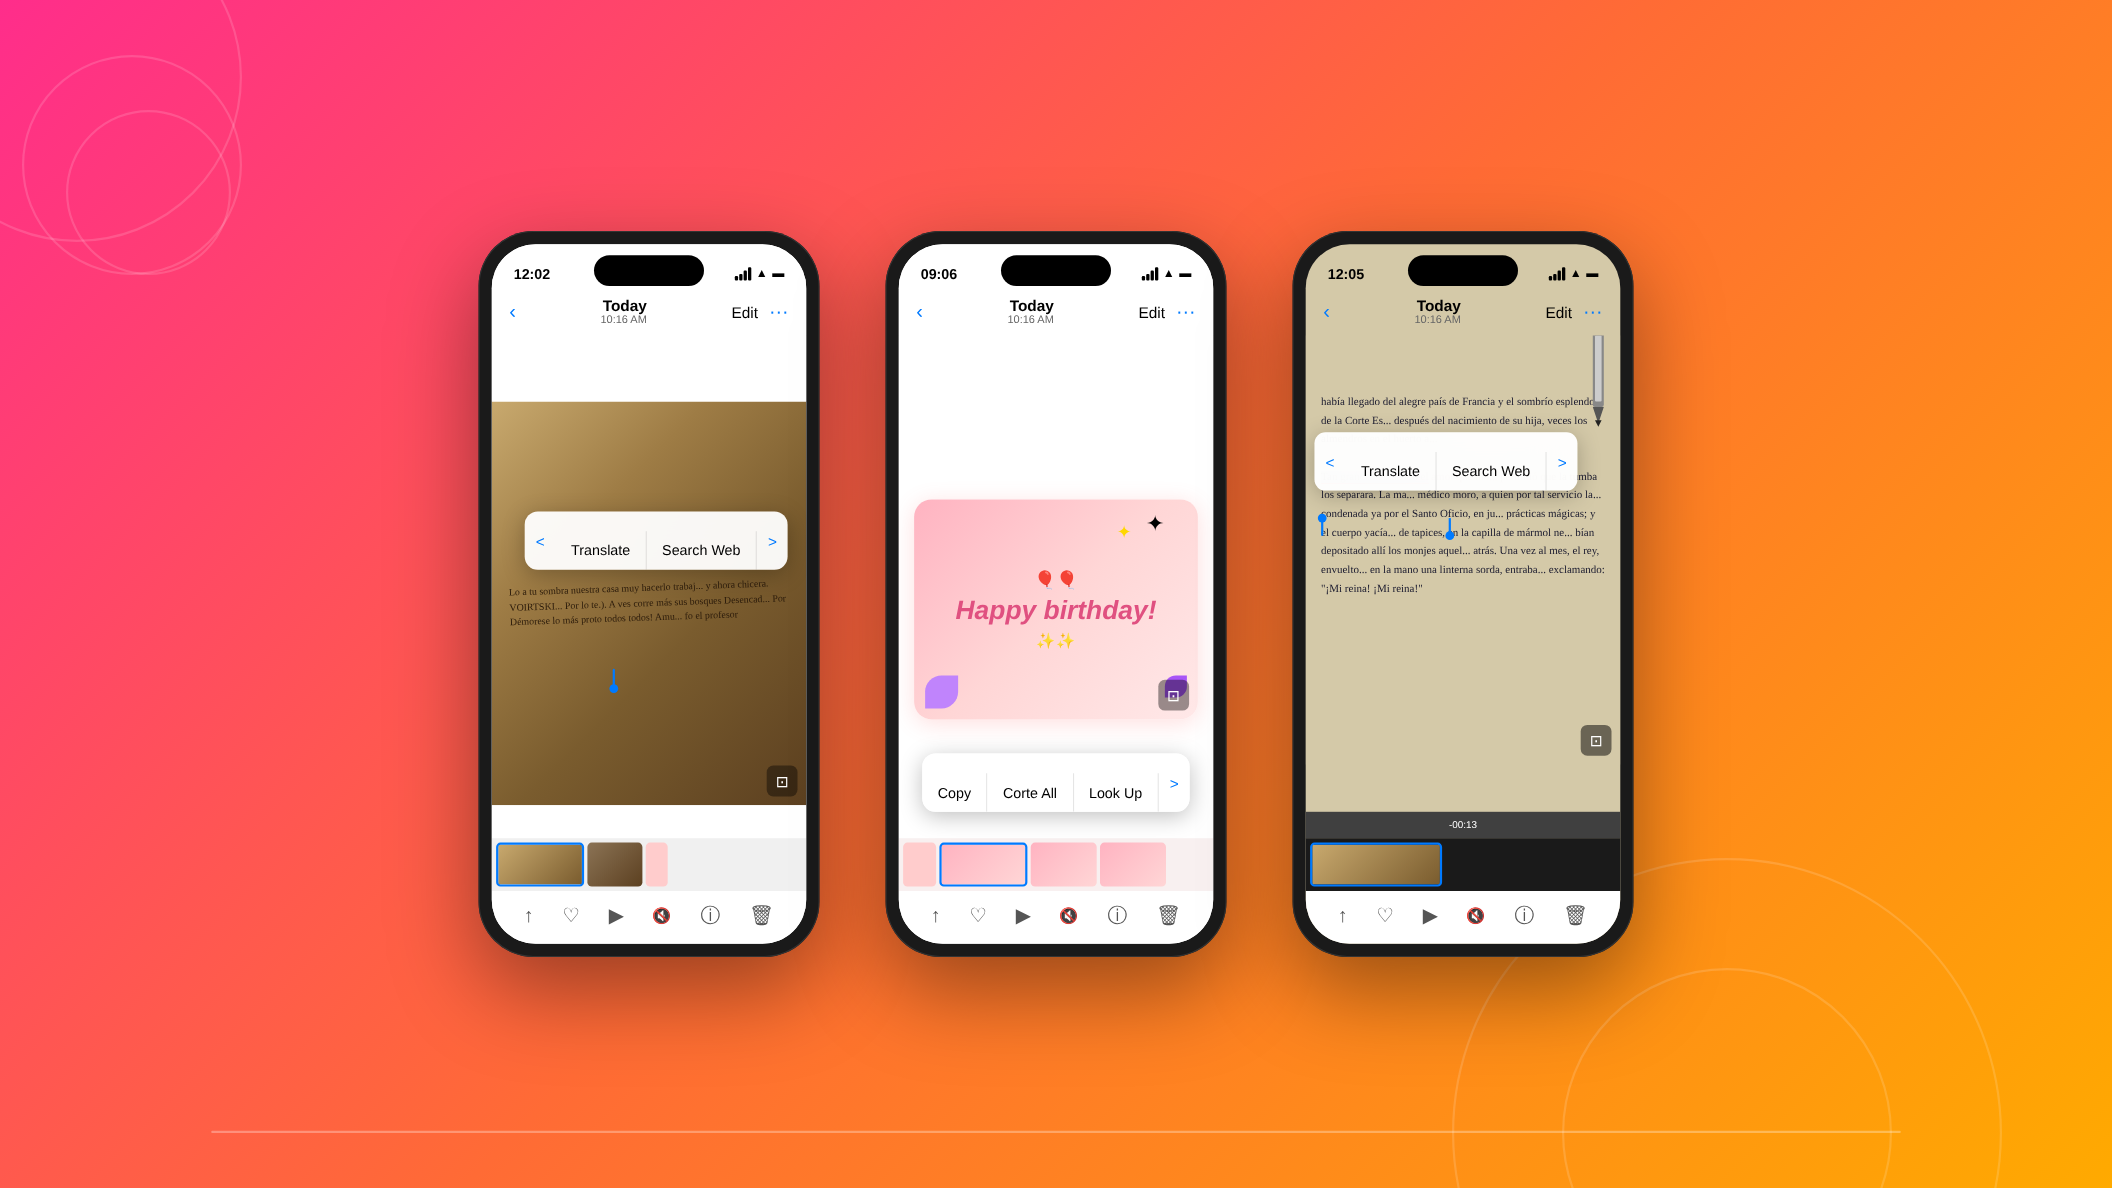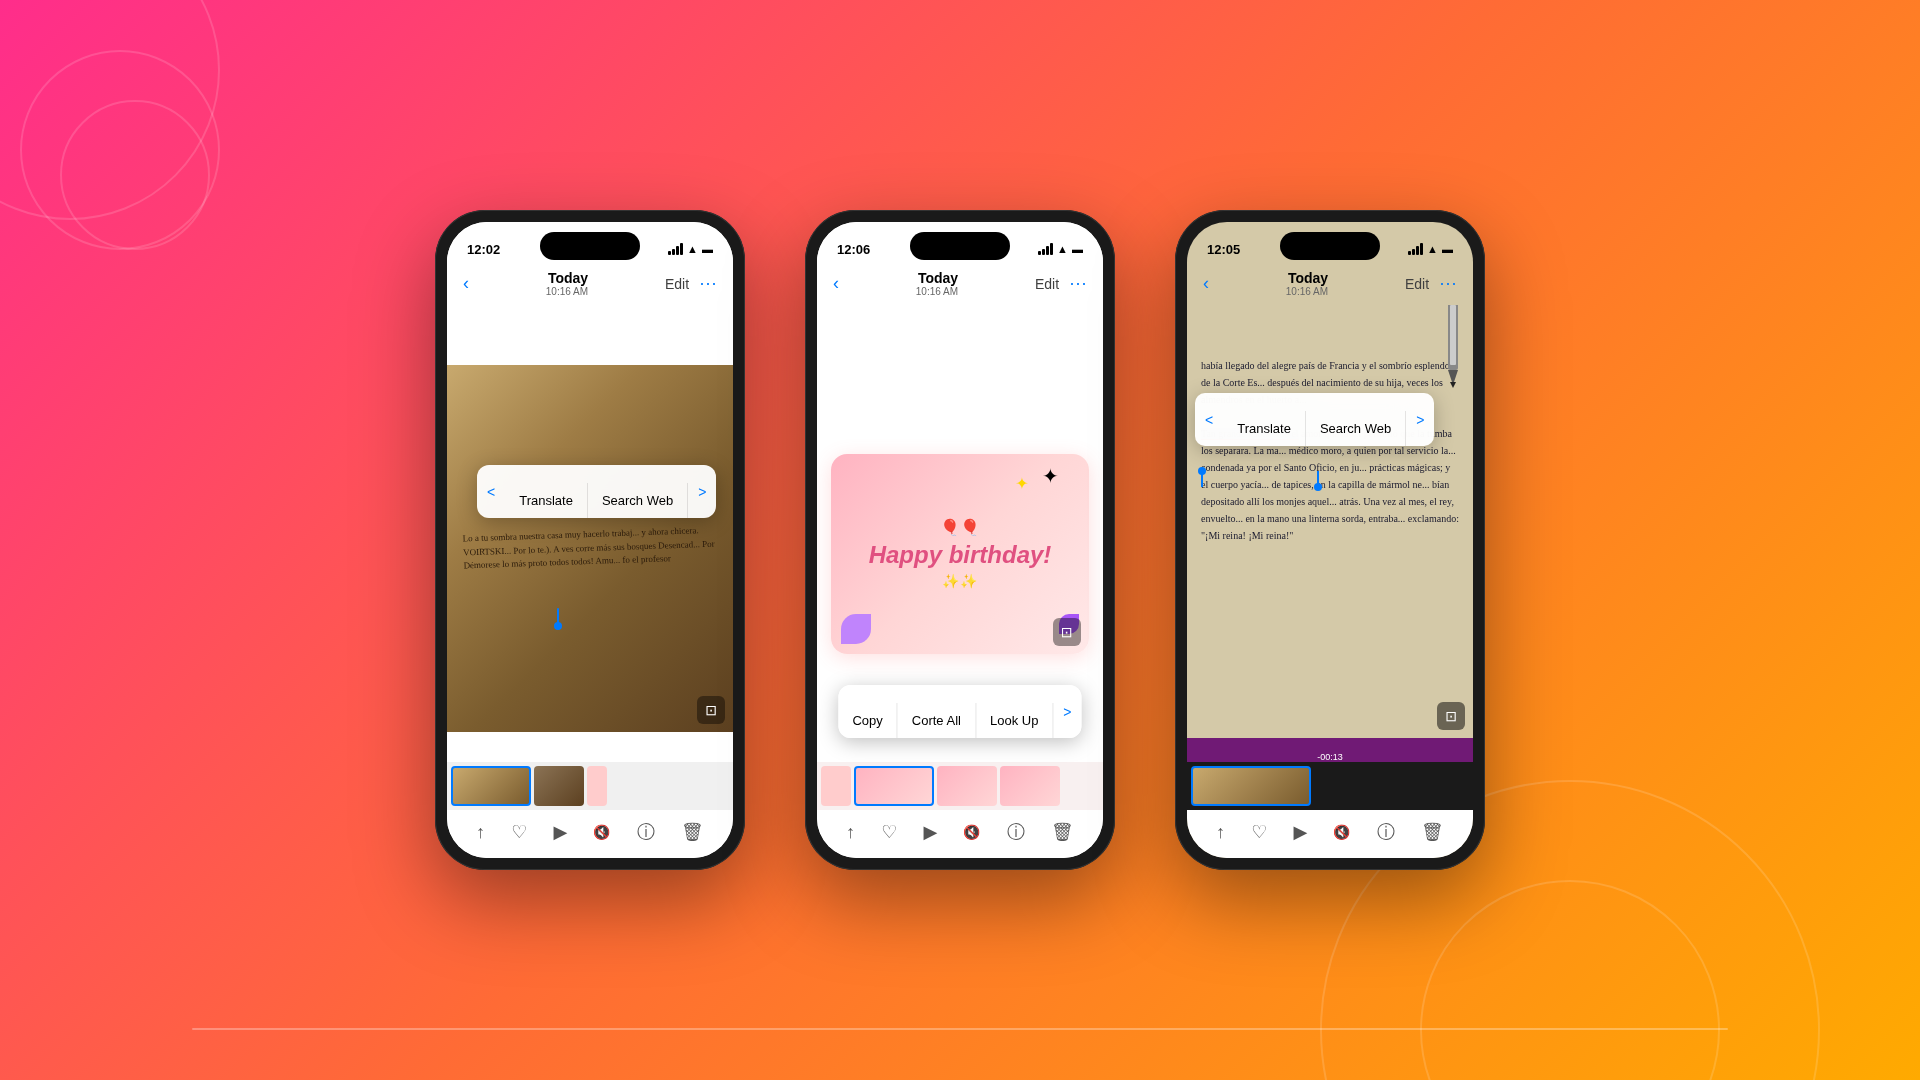--- a/index.html
+++ b/index.html
@@ -118,21 +118,21 @@
       font-weight: 600;
       color: #000;
     }
 
     .nav-subtitle {
       font-size: 10px;
       color: #666;
     }
 
     .nav-btn {
-      color: #404040;
+      color: #000000;
       font-size: 14px;
       font-weight: 400;
     }
 
     .nav-icon {
       color: #007aff;
       font-size: 18px;
     }
 
     .nav-back {
@@ -397,27 +397,28 @@
       transform: translateX(-50%);
       width: 12px;
       height: 6px;
       background: rgba(255,255,255,0.96);
       clip-path: polygon(0 0, 100% 0, 50% 100%);
     }
 
     
     .timer-bar {
       height: 24px;
-      background: #701a75;
-      display: flex;
-      align-items: flex-end;
+      background: #404040;
+      display: flex;
+      align-items: center;
       justify-content: center;
       color: #fff;
       font-size: 9px;
       flex-shrink: 0;
+      margin-top: 43px;
     }
 
     
     .bottom-line {
       position: absolute;
       bottom: 50px;
       left: 50%;
       transform: translateX(-50%);
       width: 80%;
       height: 2px;
@@ -538,21 +539,21 @@
         <span class="toolbar-btn">🗑</span>
       </div>
     </div>
   </div>
 
   <div class="phone">
     <div class="phone-screen">
       <div class="dynamic-island"></div>
 
       <div class="status-bar">
-        <span class="status-time">12:06</span>
+        <span class="status-time">09:06</span>
         <div class="status-icons">
           <div class="signal-bars">
             <div class="bar" style="height:4px"></div>
             <div class="bar" style="height:6px"></div>
             <div class="bar" style="height:9px"></div>
             <div class="bar" style="height:12px"></div>
           </div>
           <span class="wifi-icon">▲</span>
           <span class="battery-icon">▬</span>
         </div>

